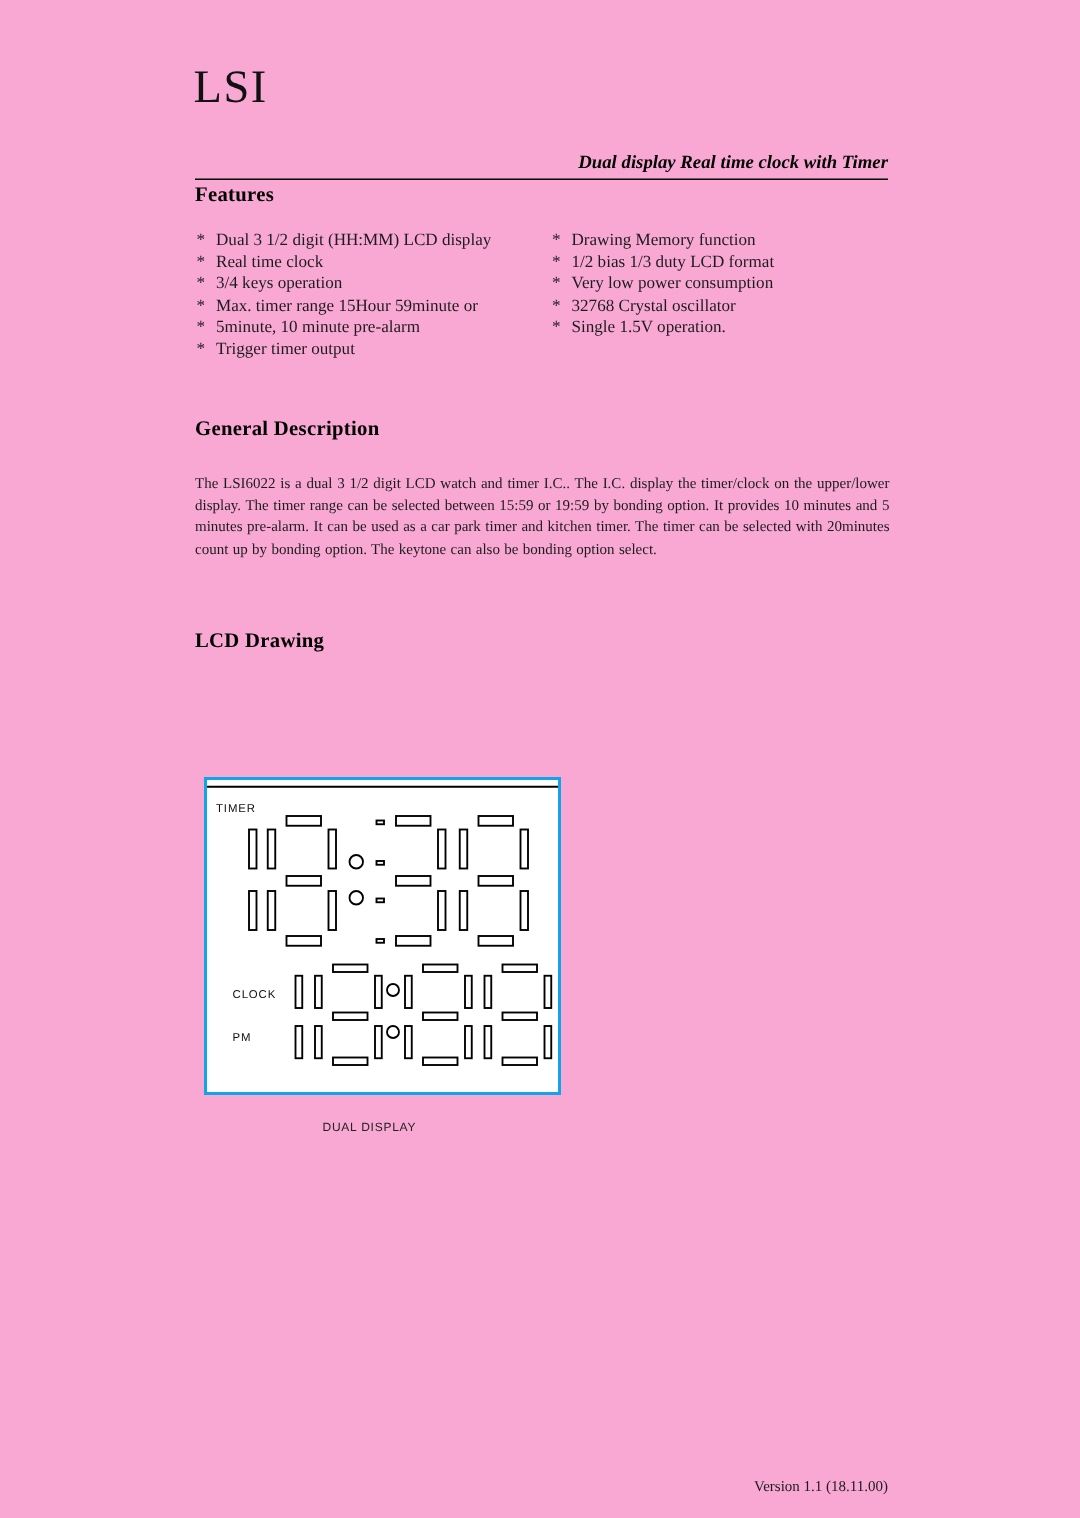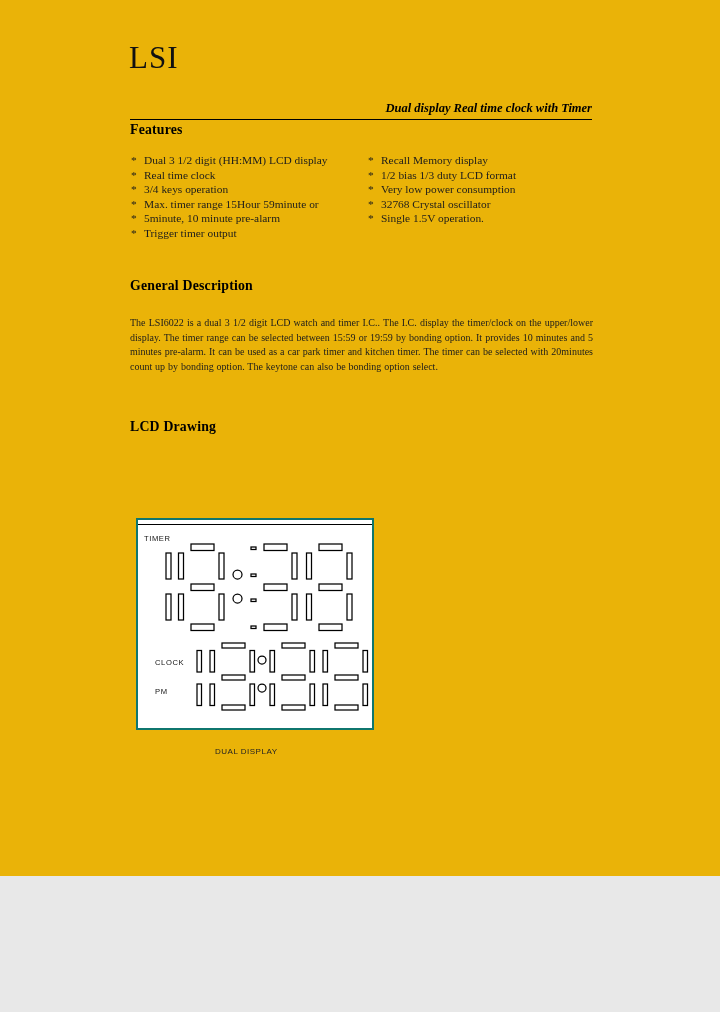--- a/index.html
+++ b/index.html
@@ -1,19 +1,19 @@
 <!DOCTYPE html>
 <html><head>
 <meta charset="utf-8">
 <style>
   html,body{margin:0;padding:0;background:#e8e8e8;}
   #page{
     position:relative;
-    width:720px;height:876px;
-    background:#eab308;
+    width:720px;height:1012px;
+    background:#f9a8d4;
     font-family:"Liberation Serif", serif;
     color:#1c1c1c;
     overflow:hidden;
     margin:0 auto;
   }
   .abs{position:absolute;}
 
   
   #logo{left:129px;top:40px;font-size:31px;letter-spacing:1px;color:#111;}
   #partnum{right:128px;top:40px;font-size:30px;font-weight:bold;font-style:italic;color:#000;}
@@ -46,21 +46,21 @@
   #gd-text{
     left:130px;top:316px;width:463px;
     font-size:10px;line-height:14.7px;
     text-align:justify;color:#1c1c1c;
     word-spacing:0.4px;
   }
 
   
   #lcd-box{
     left:136px;top:518px;width:238px;height:212px;
-    border:2px solid #0f766e;box-sizing:border-box;background:#fff;
+    border:2px solid #0ea5e9;box-sizing:border-box;background:#fff;
   }
   #lcd-svg{display:block;width:234px;height:208px;}
   .seg{fill:#ffffff;stroke:#000000;stroke-width:1.25;}
   .lcd-label{
     font-family:"Liberation Sans", sans-serif;
     font-size:7.6px;letter-spacing:0.6px;fill:#111;
   }
   #dual-caption{
     left:215px;top:747px;
     font-family:"Liberation Sans", sans-serif;
@@ -105,21 +105,21 @@
     </div>
     <div class="feat-row">
       <span class="feat-bullet">*</span>
       <span class="feat-text">Trigger timer output</span>
     </div>
   </div>
 
   <div class="abs feature-col" id="features-right">
     <div class="feat-row">
       <span class="feat-bullet">*</span>
-      <span class="feat-text">Recall Memory display</span>
+      <span class="feat-text">Drawing Memory function</span>
     </div>
     <div class="feat-row">
       <span class="feat-bullet">*</span>
       <span class="feat-text">1/2 bias 1/3 duty LCD format</span>
     </div>
     <div class="feat-row">
       <span class="feat-bullet">*</span>
       <span class="feat-text">Very low power consumption</span>
     </div>
     <div class="feat-row">

